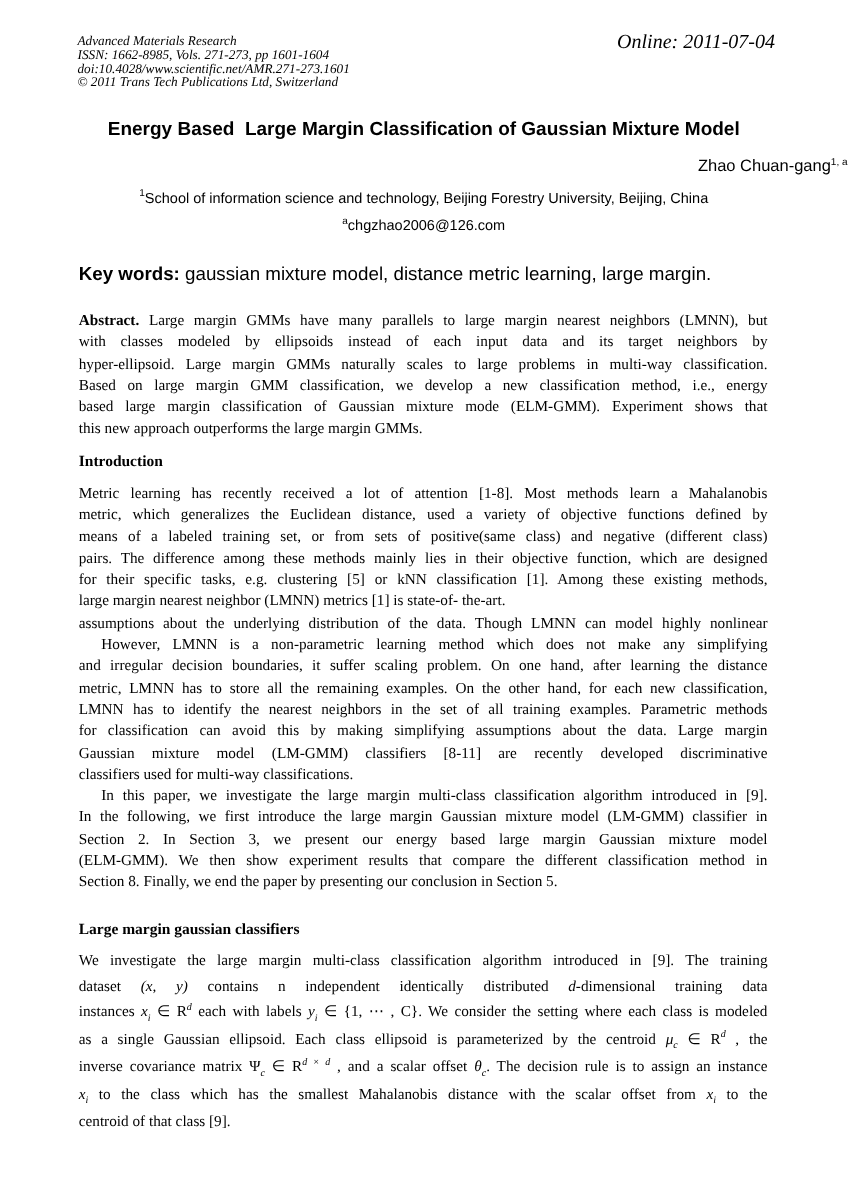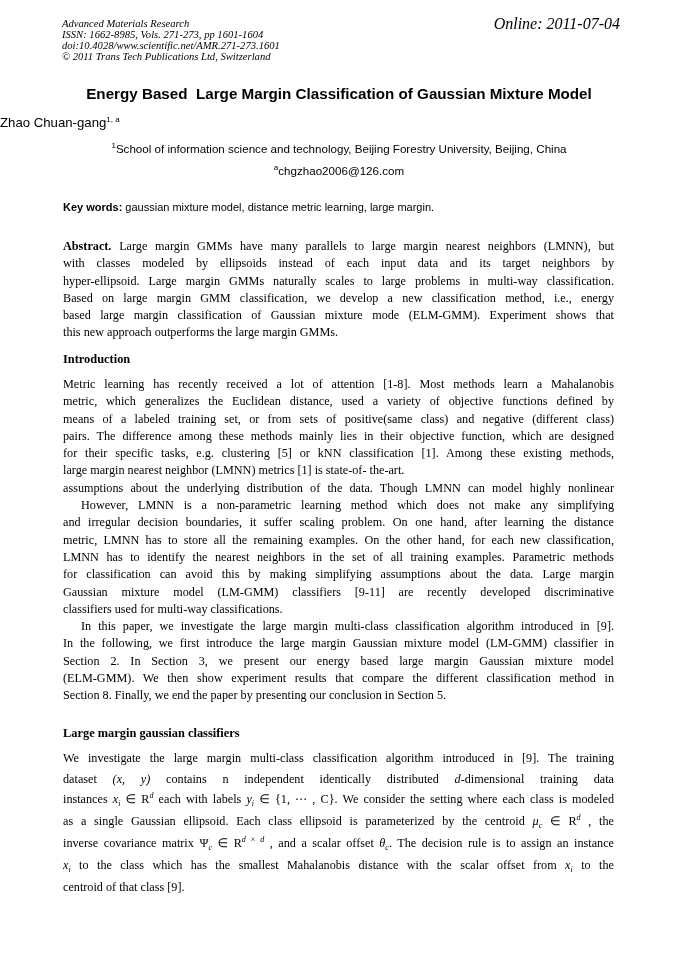--- a/index.html
+++ b/index.html
@@ -1,26 +1,26 @@
 <!DOCTYPE html>
 <html><head>
 <meta charset="utf-8">
 <style>
   html, body { margin: 0; padding: 0; background: #ffffff; }
   body { width: 678px; height: 959px; position: relative; overflow: hidden; color: #000; }
-  .page { position: absolute; left: 0; top: 4px; width: 678px; height: 873px; }
+  .page { position: absolute; left: 0; top: 14px; width: 678px; height: 873px; }
   .hdr-left { position: absolute; left: 62px; top: 14px; font-family: "Liberation Serif", serif; font-style: italic; font-size: 10.6px; line-height: 11px; }
   .hdr-left div { white-space: nowrap; }
   .hdr-right { position: absolute; right: 58px; top: 14px; font-family: "Liberation Serif", serif; font-style: italic; font-size: 16px; line-height: 11px; }
   .title { position: absolute; left: 0; width: 678px; top: 81px; text-align: center; font-family: "Liberation Sans", sans-serif; font-weight: bold; font-size: 15.2px; white-space: pre; }
-  .author { position: absolute; left: 0; width: 678px; top: 111px; text-align: left; font-family: "Liberation Sans", sans-serif; font-size: 13.2px; }
+  .author { position: absolute; left: 0; width: 678px; top: 111px; text-align: right; font-family: "Liberation Sans", sans-serif; font-size: 13.2px; }
   .author sup, .affil sup, .email sup { font-size: 8px; vertical-align: super; line-height: 0; }
   .affil { position: absolute; left: 0; width: 678px; top: 138px; text-align: center; font-family: "Liberation Sans", sans-serif; font-size: 11.6px; }
   .email { position: absolute; left: 0; width: 678px; top: 160px; text-align: center; font-family: "Liberation Sans", sans-serif; font-size: 11.6px; }
-  .keywords { position: absolute; left: 63px; top: 197px; font-family: "Liberation Sans", sans-serif; font-size: 11px; white-space: nowrap; text-align: right; }
+  .keywords { position: absolute; left: 63px; top: 197px; font-family: "Liberation Sans", sans-serif; font-size: 15px; white-space: nowrap; text-align: right; }
   .keywords b { font-weight: bold; }
   .para { position: absolute; left: 63px; width: 551px; font-family: "Liberation Serif", serif; font-size: 12.2px; line-height: 17.3px; text-align: justify; }
   .para .line { display: block; text-align: justify; text-align-last: justify; white-space: nowrap; height: 17.3px; overflow: visible; }
   .para .line.last { text-align-last: left; }
   .para .line.indent { padding-left: 18px; }
   .heading { position: absolute; left: 63px; font-family: "Liberation Serif", serif; font-weight: bold; font-size: 12.4px; }
   i.m { font-family: "Liberation Serif", serif; font-style: italic; }
   sup.s, sub.s { font-size: 8px; line-height: 0; }
 </style>
 </head>
@@ -71,21 +71,21 @@
     <span class="line">means of a labeled training set, or from sets of positive(same class) and negative (different class)</span>
     <span class="line">pairs. The difference among these methods mainly lies in their objective function, which are designed</span>
     <span class="line">for their specific tasks, e.g. clustering [5] or kNN classification [1]. Among these existing methods,</span>
     <span class="line last">large margin nearest neighbor (LMNN) metrics [1] is state-of- the-art.</span>
     <span class="line">assumptions about the underlying distribution of the data. Though LMNN can model highly nonlinear</span>
     <span class="line indent">However, LMNN is a non-parametric learning method which does not make any simplifying</span>
     <span class="line">and irregular decision boundaries, it suffer scaling problem. On one hand, after learning the distance</span>
     <span class="line">metric, LMNN has to store all the remaining examples. On the other hand, for each new classification,</span>
     <span class="line">LMNN has to identify the nearest neighbors in the set of all training examples. Parametric methods</span>
     <span class="line">for classification can avoid this by making simplifying assumptions about the data. Large margin</span>
-    <span class="line">Gaussian mixture model (LM-GMM) classifiers [9-11] are recently developed discriminative</span>
+    <span class="line">Gaussian mixture model (LM-GMM) classifiers [8-11] are recently developed discriminative</span>
     <span class="line last">classifiers used for multi-way classifications.</span>
     <span class="line indent">In this paper, we investigate the large margin multi-class classification algorithm introduced in [9].</span>
     <span class="line">In the following, we first introduce the large margin Gaussian mixture model (LM-GMM) classifier in</span>
     <span class="line">Section 2. In Section 3, we present our energy based large margin Gaussian mixture model</span>
     <span class="line">(ELM-GMM). We then show experiment results that compare the different classification method in</span>
     <span class="line last">Section 8. Finally, we end the paper by presenting our conclusion in Section 5.</span>
   </div>
 
   <div class="heading" style="top:722px;">Large margin gaussian classifiers</div>
 

